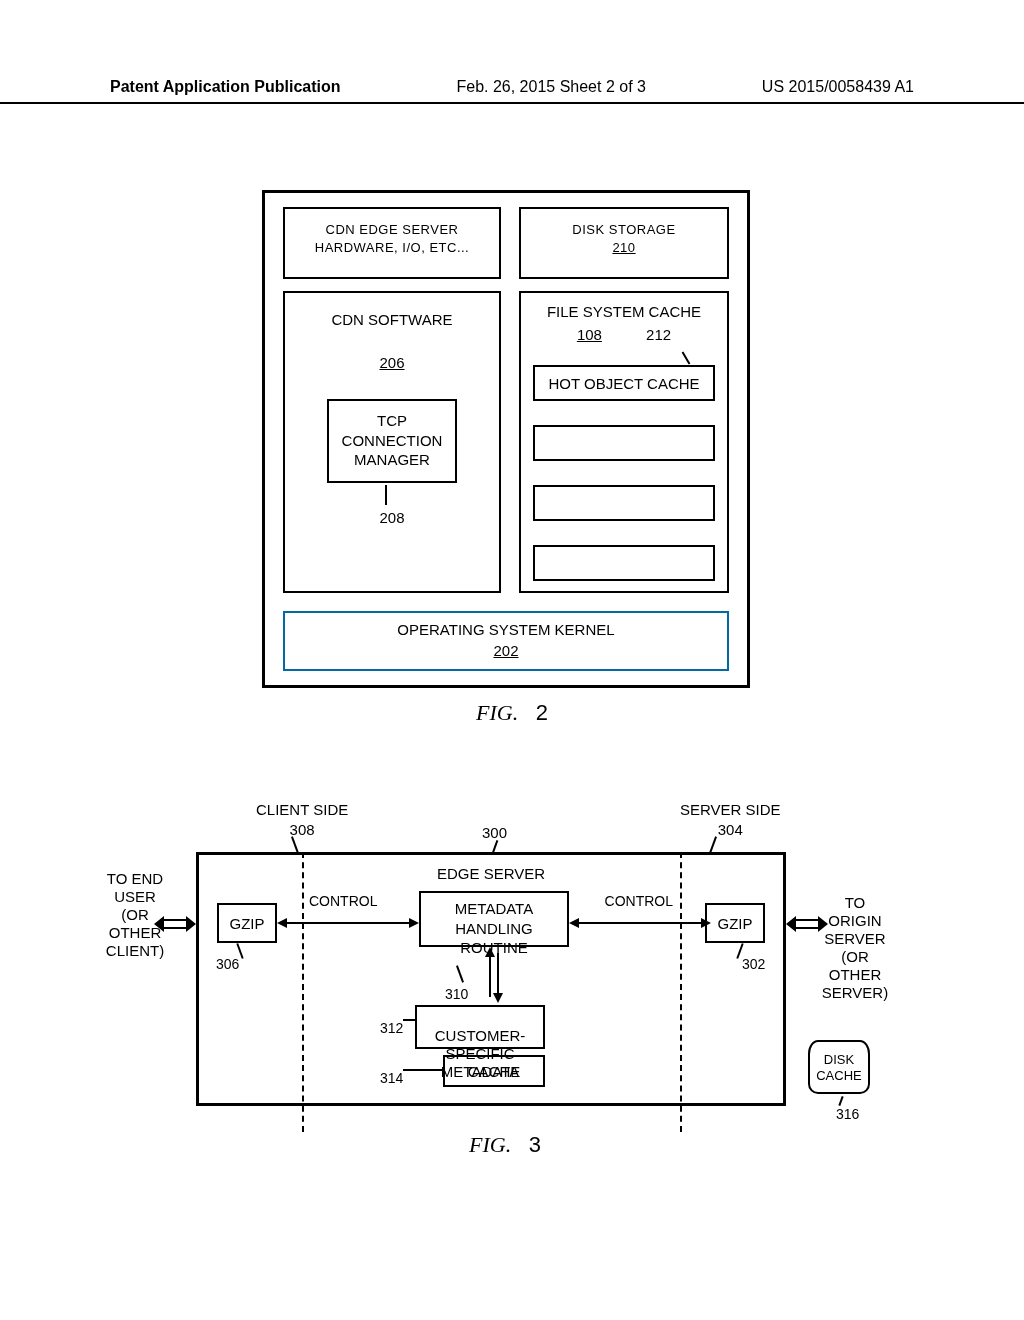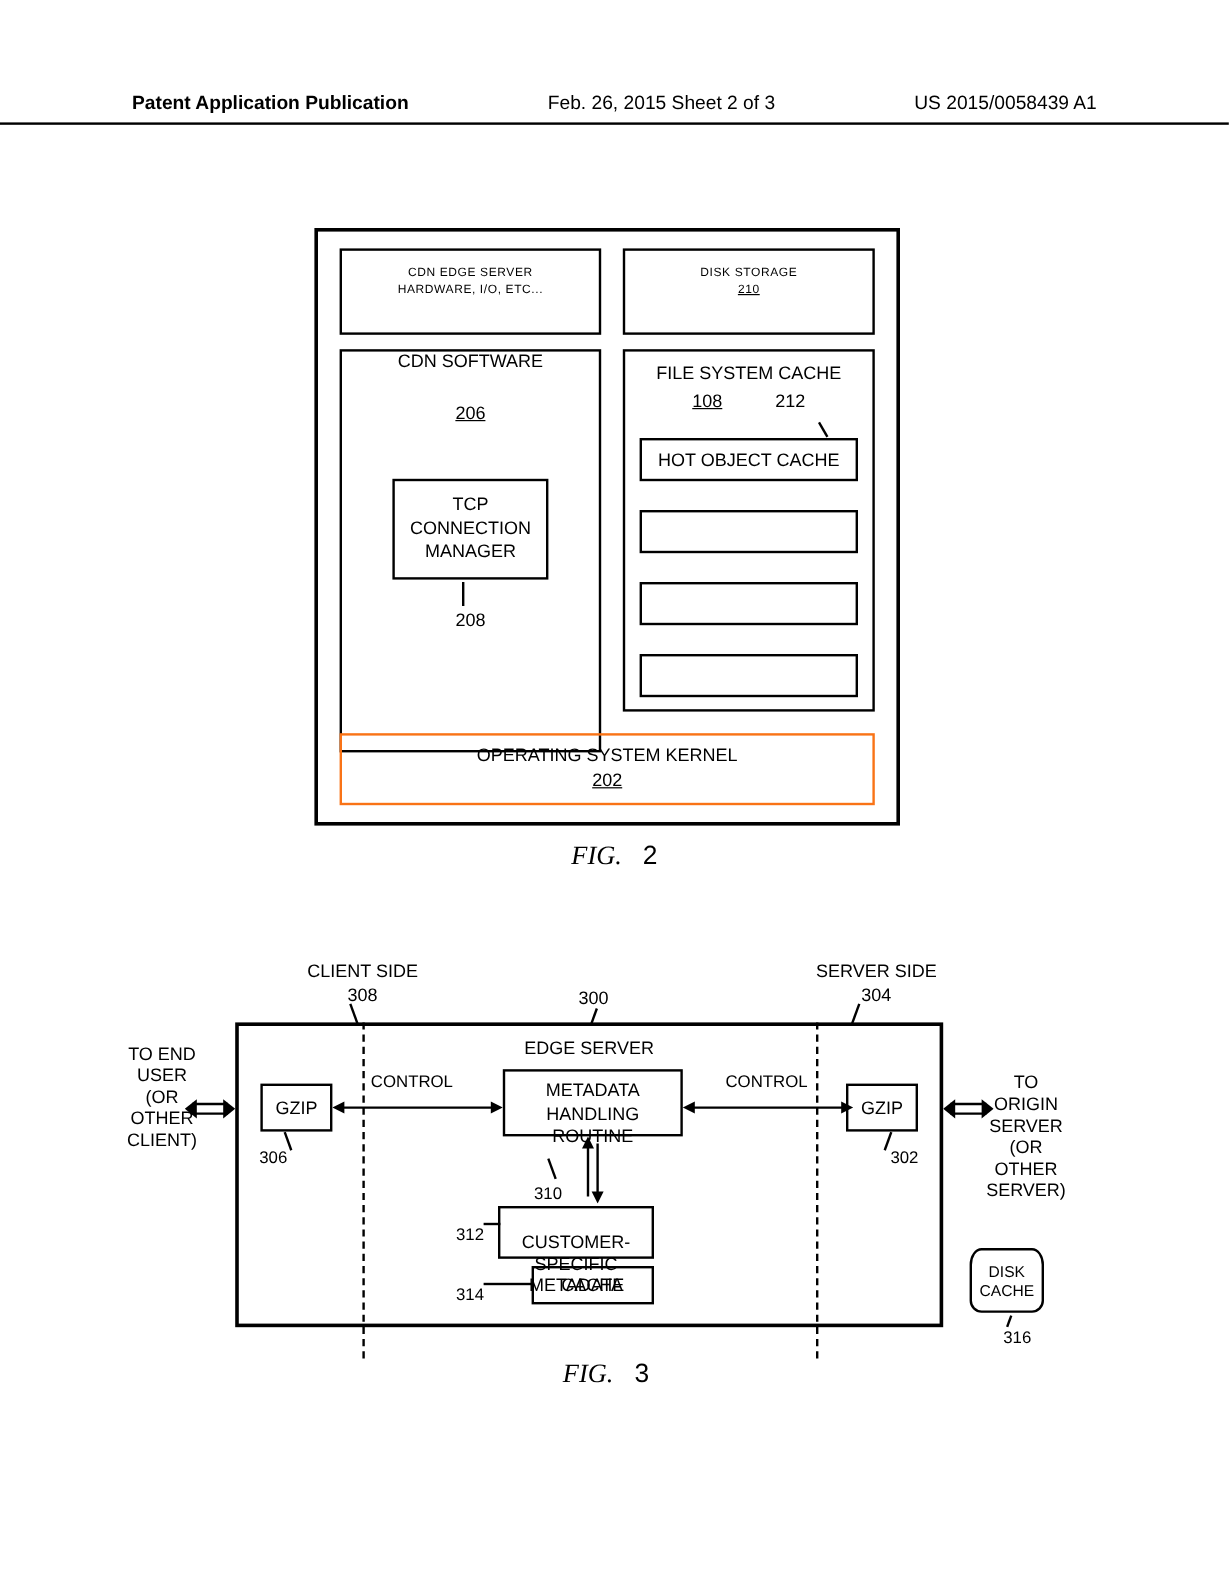--- a/index.html
+++ b/index.html
@@ -40,21 +40,21 @@
     top: 14px;
     left: 18px;
     right: 18px;
     display: flex;
     justify-content: space-between;
   }
   .fig2-box {
     border: 2px solid #000;
     text-align: center;
     font-family: "Arial Narrow", Arial, sans-serif;
-    font-size: 10px;
+    font-size: 13px;
     letter-spacing: 0.5px;
   }
   .hw-box {
     width: 218px;
     height: 72px;
     padding-top: 12px;
     line-height: 1.4;
   }
   .disk-box {
     width: 210px;
@@ -65,25 +65,26 @@
   .fig2-mid {
     position: absolute;
     top: 98px;
     left: 18px;
     right: 18px;
     display: flex;
     justify-content: space-between;
   }
   .sw-box {
     width: 218px;
-    height: 336px;
+    height: 302px;
     border: 2px solid #000;
     text-align: center;
     font-family: "Arial Narrow", Arial, sans-serif;
     font-size: 15px;
+    padding-top: 18px;
     position: relative;
   }
   .tcp-box {
     position: absolute;
     top: 106px;
     left: 50%;
     transform: translateX(-50%);
     width: 130px;
     height: 84px;
     border: 2px solid #000;
@@ -128,21 +129,21 @@
   }
   .empty1 { position: absolute; top: 132px; left: 12px; right: 12px; height: 36px; border: 2px solid #000; }
   .empty2 { position: absolute; top: 192px; left: 12px; right: 12px; height: 36px; border: 2px solid #000; }
   .empty3 { position: absolute; top: 252px; left: 12px; right: 12px; height: 36px; border: 2px solid #000; }
   .os-box {
     position: absolute;
     bottom: 14px;
     left: 18px;
     right: 18px;
     height: 60px;
-    border: 2px solid #f97316;
+    border: 2px solid #0369a1;
     text-align: center;
     font-family: "Arial Narrow", Arial, sans-serif;
     font-size: 15px;
     padding-top: 6px;
     line-height: 1.4;
   }
   .fig2-caption {
     position: absolute;
     top: 700px;
     left: 0;

